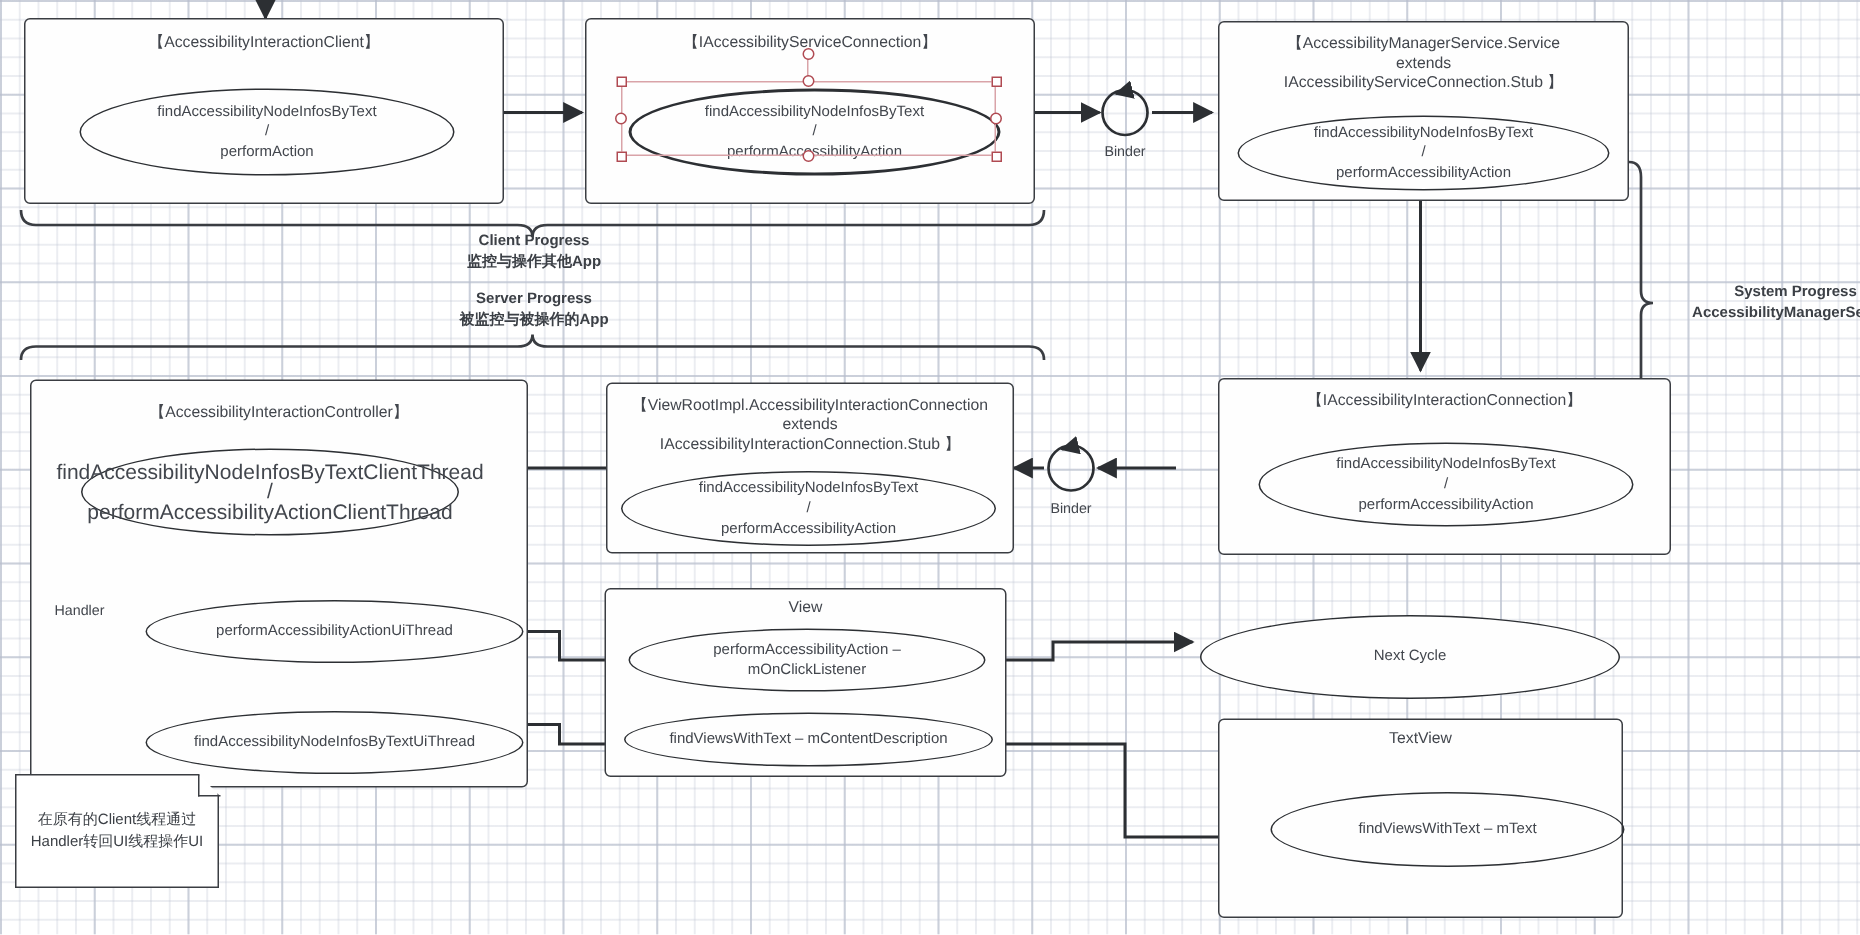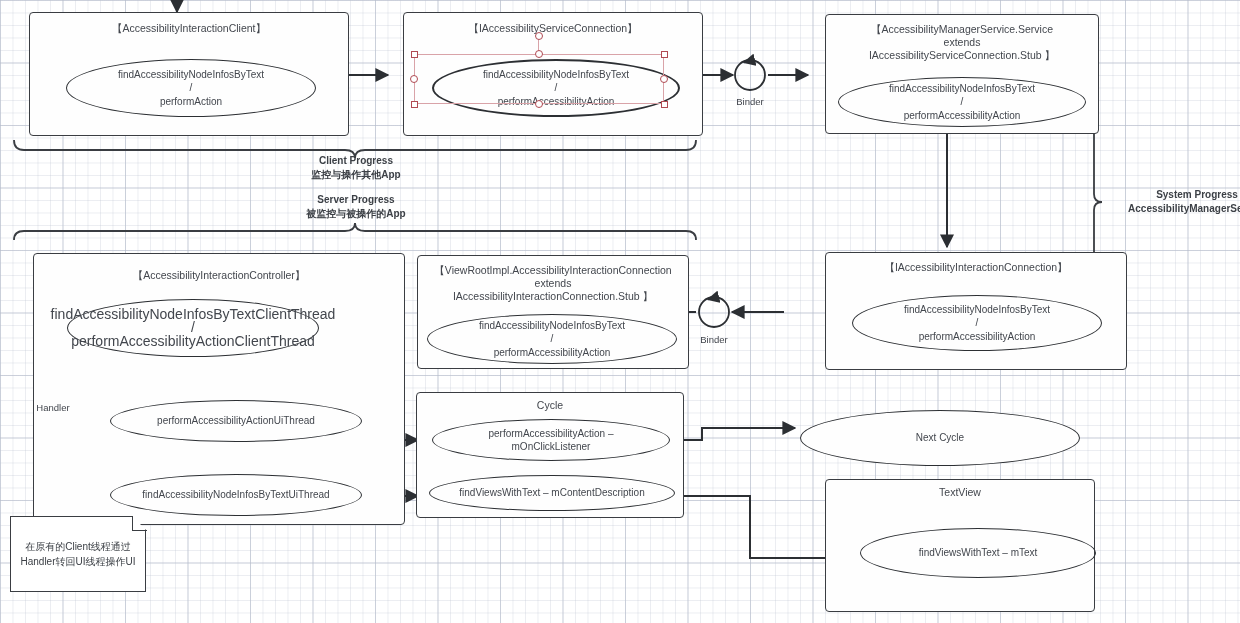--- a/index.html
+++ b/index.html
@@ -17,21 +17,20 @@
       linear-gradient(to bottom, rgba(190,196,210,.30) 1px, transparent 1px),
       linear-gradient(to right, rgba(170,178,195,.55) 1px, transparent 1px),
       linear-gradient(to bottom, rgba(170,178,195,.55) 1px, transparent 1px);
     background-size:12.5px 12.5px,12.5px 12.5px,62.5px 62.5px,62.5px 62.5px;
     background-position:0 0,0 0,0 0,0 0;
   }
   svg#layer{position:absolute;left:0;top:0;width:1240px;height:623px;overflow:visible;}
   .node-box{
     position:absolute;background:#fefefe;border:1.6px solid #3a3d42;border-radius:4px;
     box-sizing:border-box;
-    margin-left:13px;
   }
   .box-title{
     position:absolute;left:0;right:0;text-align:center;
     color:#42464d;font-size:10.5px;line-height:13px;white-space:pre-line;
   }
   .ellipse{
     position:absolute;border:1.6px solid #2c2f33;border-radius:50%;
     display:flex;align-items:center;justify-content:center;text-align:center;
     color:#42464d;font-size:10px;line-height:13.5px;white-space:pre-line;
     background:transparent;box-sizing:border-box;
@@ -147,21 +146,21 @@
 
 <div class="node-box" style="left:812px;top:14px;width:274px;height:120px;">
   <div class="box-title" style="top:8px;">【AccessibilityManagerService.Service
 extends
 IAccessibilityServiceConnection.Stub 】</div>
   <div class="ellipse" style="left:12px;top:62px;width:248px;height:50px;">findAccessibilityNodeInfosByText
 /
 performAccessibilityAction</div>
 </div>
 
-<div class="node-box" style="left:20px;top:253px;width:372px;height:272px;">
+<div class="node-box" style="left:20px;top:253px;width:332px;height:272px;">
   <div class="box-title" style="top:15px;">【AccessibilityInteractionController】</div>
   <div class="ellipse" style="left:33px;top:45px;width:252px;height:58px;font-size:14px;">findAccessibilityNodeInfosByTextClientThread
 /
 performAccessibilityActionClientThread</div>
   <div class="ellipse" style="left:76px;top:146px;width:252px;height:42px;">performAccessibilityActionUiThread</div>
   <div class="ellipse" style="left:76px;top:220px;width:252px;height:42px;">findAccessibilityNodeInfosByTextUiThread</div>
 </div>
 
 <div class="node-box" style="left:404px;top:255px;width:272px;height:114px;">
   <div class="box-title" style="top:8px;">【ViewRootImpl.AccessibilityInteractionConnection
@@ -173,21 +172,21 @@
 </div>
 
 <div class="node-box" style="left:812px;top:252px;width:302px;height:118px;">
   <div class="box-title" style="top:8px;">【IAccessibilityInteractionConnection】</div>
   <div class="ellipse" style="left:26px;top:42px;width:250px;height:56px;">findAccessibilityNodeInfosByText
 /
 performAccessibilityAction</div>
 </div>
 
 <div class="node-box" style="left:403px;top:392px;width:268px;height:126px;">
-  <div class="box-title" style="top:6px;">Cycle</div>
+  <div class="box-title" style="top:6px;">View</div>
   <div class="ellipse" style="left:15px;top:26px;width:238px;height:42px;">performAccessibilityAction –
 mOnClickListener</div>
   <div class="ellipse" style="left:12px;top:82px;width:246px;height:36px;">findViewsWithText – mContentDescription</div>
 </div>
 
 <div class="ellipse" style="left:800px;top:410px;width:280px;height:56px;background:#fefefe;">Next Cycle</div>
 
 <div class="node-box" style="left:812px;top:479px;width:270px;height:133px;">
   <div class="box-title" style="top:6px;">TextView</div>
   <div class="ellipse" style="left:34px;top:48px;width:236px;height:50px;">findViewsWithText – mText</div>

